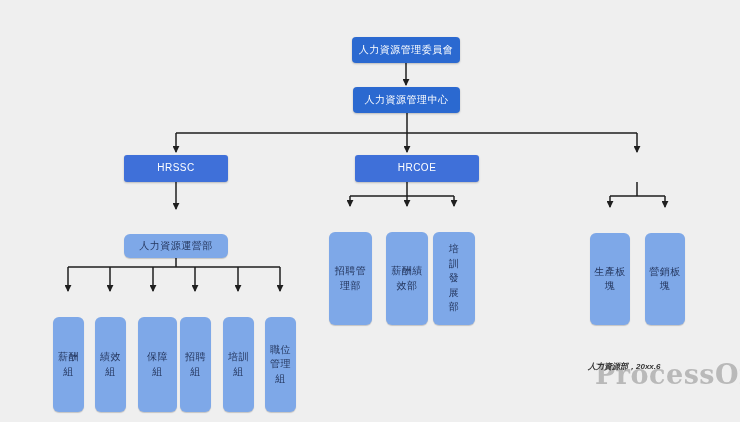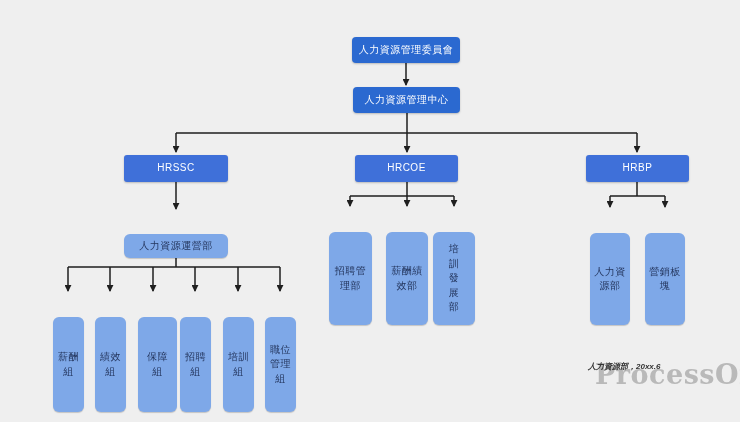--- a/index.html
+++ b/index.html
@@ -86,23 +86,22 @@
       <path d="M665,196 V207" marker-end="url(#arrow)"></path>
     </g>
   </svg>
 
   <div class="node lvl-dark" style="left:352px; top:37px; width:108px; height:26px;">人力資源管理委員會</div>
 
   <div class="node lvl-dark" style="left:353px; top:87px; width:107px; height:26px;">人力資源管理中心</div>
 
   <div class="node lvl-mid" style="left:124px; top:155px; width:104px; height:27px;">HRSSC</div>
 
-  <div class="node lvl-mid" style="left:355px; top:155px; width:103px; height:27px;">HRCOE</div>
+  <div class="node lvl-mid" style="left:355px; top:155px; width:124px; height:27px;">HRCOE</div>
 
-  <div class="node lvl-mid" style="left:586px; top:155px; width:103px; height:27px;">HRBP</div>
 
   <div class="node lvl-light" style="left:124px; top:212px; width:104px; height:24px;">人力資源運營部</div>
 
   <div class="node lvl-light tall" style="left:53px; top:295px; width:31px; height:95px;">薪酬組</div>
 
   <div class="node lvl-light tall" style="left:95px; top:295px; width:31px; height:95px;">績效組</div>
 
   <div class="node lvl-light tall" style="left:138px; top:295px; width:39px; height:95px;">保障組</div>
 
   <div class="node lvl-light tall" style="left:180px; top:295px; width:31px; height:95px;">招聘組</div>
@@ -110,20 +109,20 @@
   <div class="node lvl-light tall" style="left:223px; top:295px; width:31px; height:95px;">培訓組</div>
 
   <div class="node lvl-light tall" style="left:265px; top:295px; width:31px; height:95px;">職位管理組</div>
 
   <div class="node lvl-light tall" style="left:329px; top:210px; width:43px; height:93px; padding:0 4px;">招聘管理部</div>
 
   <div class="node lvl-light tall" style="left:386px; top:210px; width:42px; height:93px; padding:0 4px;">薪酬績效部</div>
 
   <div class="node lvl-light tall" style="left:433px; top:210px; width:42px; height:93px; padding:0 21px;">培訓發展部</div>
 
-  <div class="node lvl-light tall" style="left:590px; top:211px; width:40px; height:92px; padding:0 4px;">人力資源部</div>
+  <div class="node lvl-light tall" style="left:590px; top:211px; width:40px; height:92px; padding:0 4px;">生產板塊</div>
 
   <div class="node lvl-light tall" style="left:645px; top:211px; width:40px; height:92px; padding:12px 4px;">營銷板塊</div>
 
   <div class="credit">人力資源部，20xx.6</div>
   <div class="watermark">ProcessOn</div>
 
 </div>
 
 </body></html>

